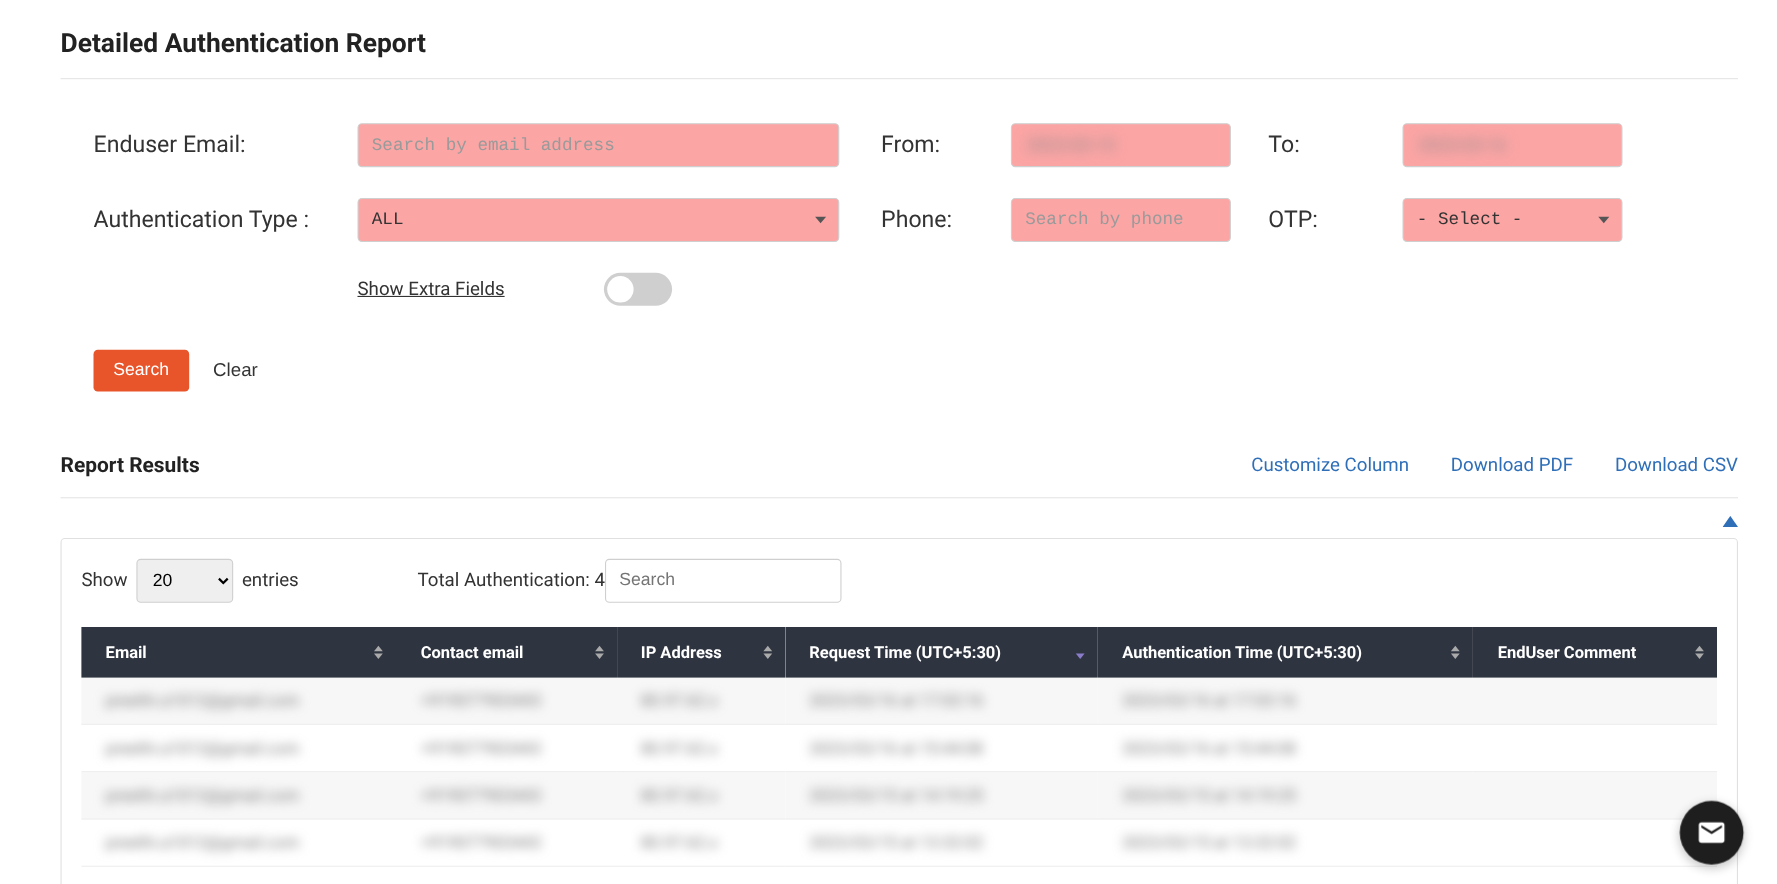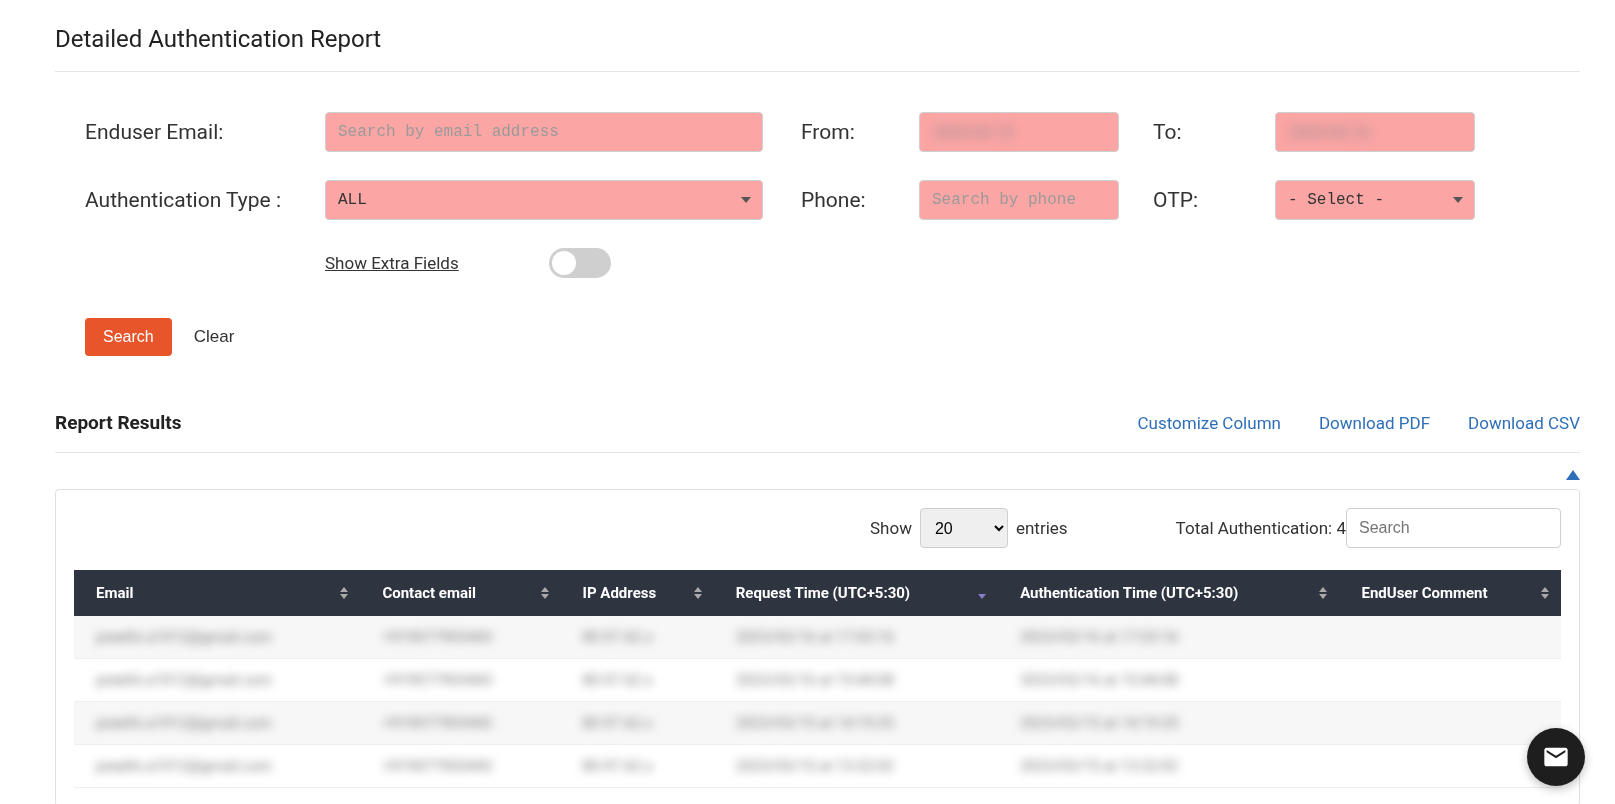--- a/index.html
+++ b/index.html
@@ -10,21 +10,21 @@
     width: 1615px;
     height: 804px;
     overflow: hidden;
     position: relative;
   }
   .container {
     padding: 25px 35px 0 55px;
   }
   .page-title {
     font-size: 24px;
-    font-weight: 400;
+    font-weight: 700;
     color: #222;
     padding-bottom: 18px;
     border-bottom: 1px solid #e5e5e5;
   }
   .filters {
     margin-top: 40px;
     margin-left: 30px;
   }
   .filter-row {
     display: flex;
@@ -165,21 +165,21 @@
   }
   .results-panel {
     border: 1px solid #e0e0e0;
     border-radius: 4px;
     padding: 18px;
     margin-bottom: 20px;
   }
   .table-controls {
     display: flex;
     align-items: center;
-    justify-content: flex-end;
+    justify-content: flex-start;
     margin-bottom: 22px;
   }
   .left-controls {
     display: flex;
     align-items: center;
     gap: 8px;
   }
   .show-label, .entries-label { font-size: 17px; color: #333; }
   .entries-select {
     height: 40px;

